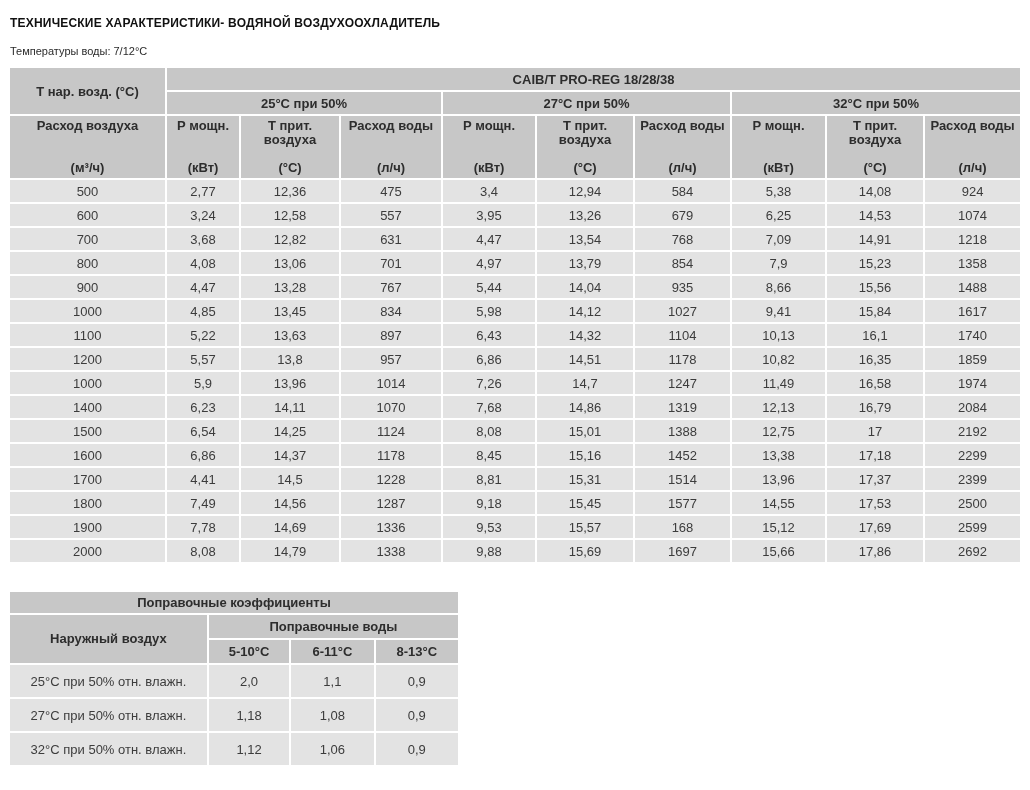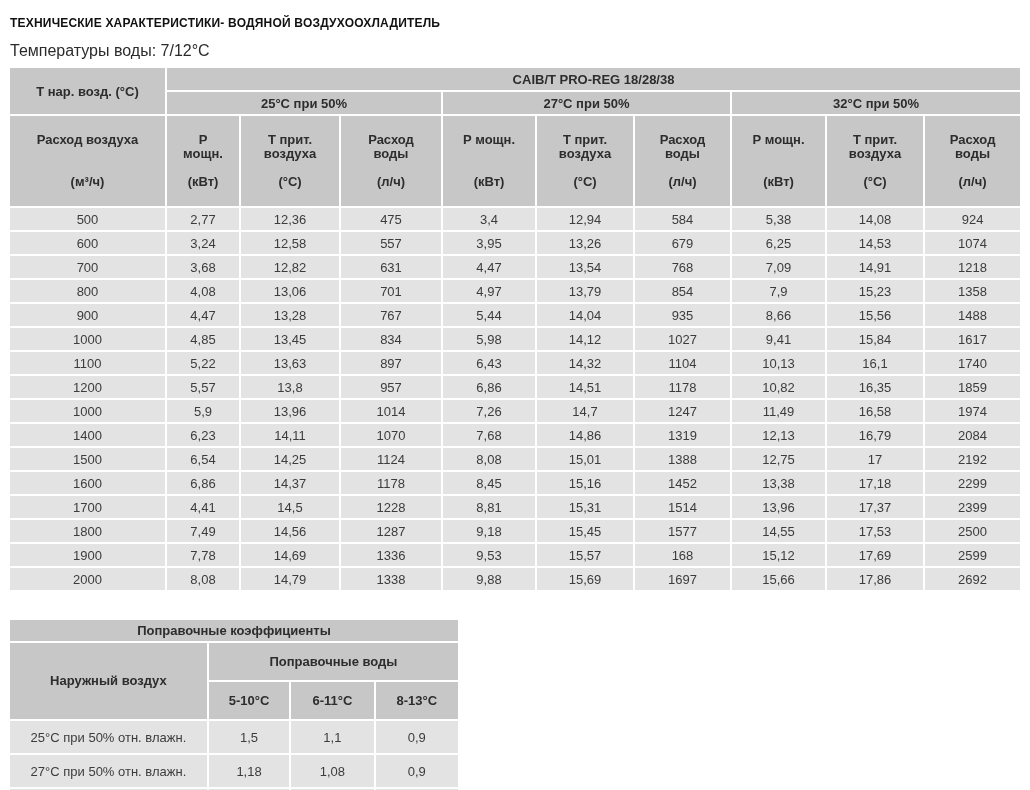--- a/index.html
+++ b/index.html
@@ -12,21 +12,21 @@
   }
   .page { padding: 16px 8px 0 10px; }
   .title {
     font-size: 12px;
     font-weight: bold;
     color: #111;
     letter-spacing: 0.2px;
     margin-bottom: 12px;
   }
   .subtitle, .note {
-    font-size: 16px;
+    font-size: 11px;
     color: #2b2b2b;
     line-height: 18px;
   }
   table {
     border-collapse: separate;
     border-spacing: 2px;
     table-layout: fixed;
     margin-top: 8px;
   }
   #main-table { width: 1014px; margin-left: -2px; margin-top: 6px; }
@@ -43,21 +43,21 @@
     color: #2d2d2d;
     height: 22px;
     padding: 1px 2px;
   }
   td.cell {
     background: #e3e3e3;
     color: #3c3c3c;
     height: 22px;
     padding: 1px 2px;
   }
-  td.colhead { vertical-align: top; padding: 14px; }
+  td.colhead { vertical-align: top; padding: 0; }
   .vwrap {
     display: flex;
     flex-direction: column;
     justify-content: space-between;
     align-items: center;
     height: 62px;
     padding: 3px 2px 3px 2px;
     line-height: 14px;
   }
   #correction-table td.th { height: 21px; }
@@ -375,21 +375,21 @@
       </tr>
       <tr>
         <td class="th">5-10°С</td>
         <td class="th">6-11°С</td>
         <td class="th">8-13°С</td>
       </tr>
     </tbody>
     <tbody id="correction-table-body">
         <tr>
           <td class="cell">25°С при 50% отн. влажн.</td>
-          <td class="cell">1,5</td>
+          <td class="cell">2,0</td>
           <td class="cell">1,1</td>
           <td class="cell">0,9</td>
         </tr>
         <tr>
           <td class="cell">27°С при 50% отн. влажн.</td>
           <td class="cell">1,18</td>
           <td class="cell">1,08</td>
           <td class="cell">0,9</td>
         </tr>
         <tr>

